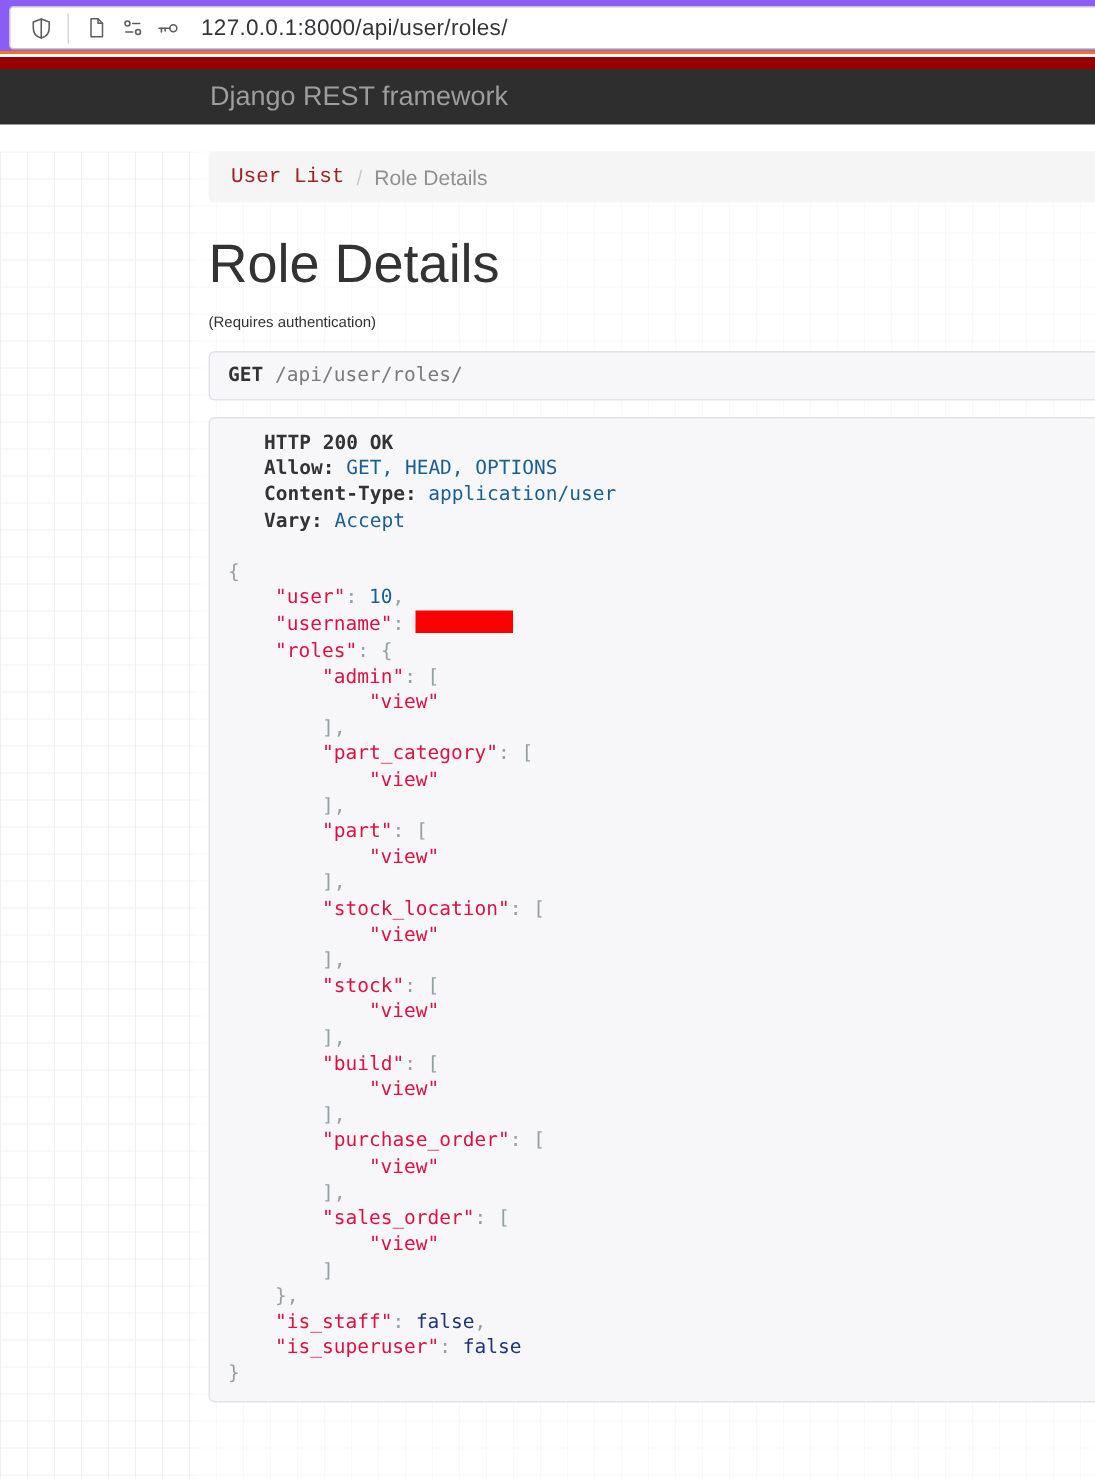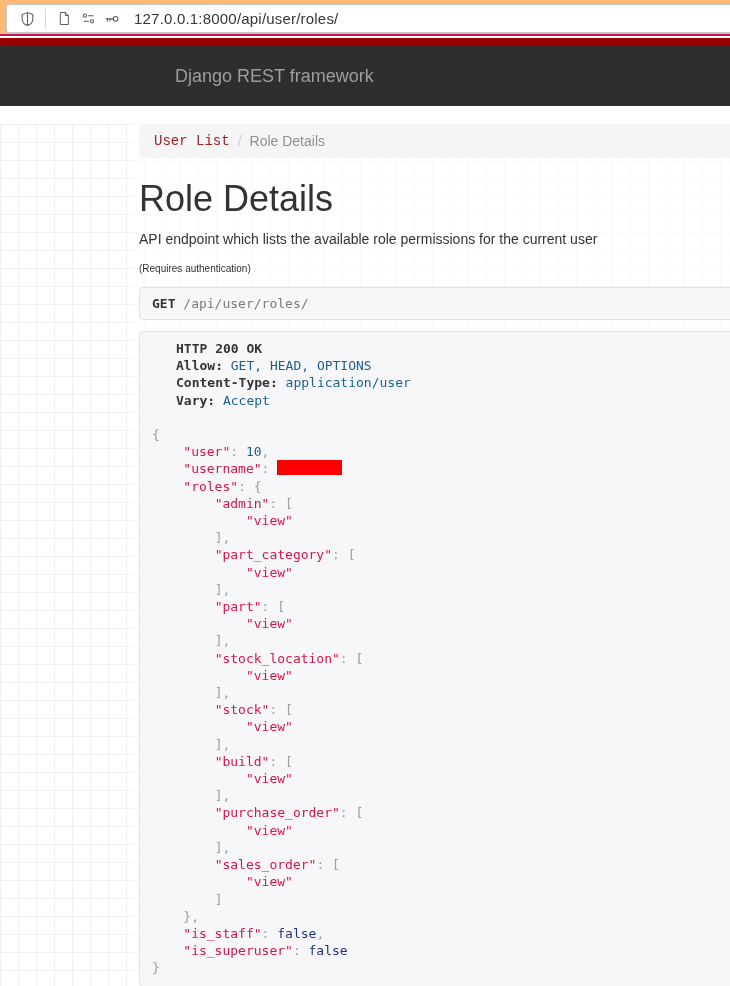--- a/index.html
+++ b/index.html
@@ -1,33 +1,33 @@
 <!DOCTYPE html>
 <html style="--accent-red: #990000; --navbar-bg: #2e2e2e; --breadcrumb-link: #a02222; --code-string: #dd1144; --code-literal: #195f91; --code-keyword: #1e347b; --code-punctuation: #93a1a1; --redaction: #fb0000;"><head>
 <meta charset="utf-8">
 <style>
   * { margin:0; padding:0; box-sizing:border-box; }
   html,body { width:730px; height:986px; overflow:hidden; background:#fff;
               font-family:"Liberation Sans", sans-serif; }
 
   
-  .urlbar { height:36px; background:#fdba74; border-bottom:2px solid #be185d; position:relative; }
+  .urlbar { height:36px; background:#8b5cf6; border-bottom:2px solid #f97316; position:relative; }
   .url-field { position:absolute; left:6px; right:-10px; top:4px; height:29px;
                border:1px solid #c6c6c6; border-radius:3px; background:#fff;
                display:flex; align-items:center; padding-left:8px; }
   .url-icon { display:inline-flex; align-items:center; justify-content:center;
               width:24px; height:24px; cursor:pointer; }
   .url-icon svg { stroke:#5d5d61; fill:none; stroke-width:1.5; stroke-linecap:round; stroke-linejoin:round; }
   .url-divider { width:1px; height:20px; background:#d8d8d8; margin:0 6px; }
   .url-text { margin-left:10px; font-size:15px; color:#35363a; letter-spacing:.2px; white-space:nowrap; }
 
   .white-gap { height:2px; background:#fff; }
   .red-stripe { height:8px; background:var(--accent-red,#990000); }
 
-  .navbar { height:60px; background:var(--navbar-bg,#2e2e2e); display:flex; align-items:center;padding-left:35px; }
+  .navbar { height:37px; background:var(--navbar-bg,#2e2e2e); display:flex; align-items:center; }
   .navbar .brand { margin-left:140px; color:#9d9d9d; font-size:18px; cursor:pointer; }
 
   
   .page-body { height:894px; background-color:#fff;
     background-image:
       linear-gradient(to right, #f1eeee 1px, transparent 1px),
       linear-gradient(to bottom, #f3f0f0 1px, transparent 1px);
     background-size:18px 18px; }
   .main { margin-left:129px; height:100%; padding:0 0 0 10px;
           background:rgba(255,255,255,0.55); }
@@ -108,21 +108,20 @@
 <div class="page-body">
   <div class="main">
 
     <div class="breadcrumb">
       <a>User List</a>
       <span class="sep">/</span>
       <span class="current">Role Details</span>
     </div>
 
     <h1 class="page-title">Role Details</h1>
-    <p class="desc">API endpoint which lists the available role permissions for the current user</p>
     <p class="auth">(Requires authentication)</p>
 
     <div class="codebox request-box">
       <span class="meth">GET</span>
       <span class="path"> <span>/api/user/roles/</span></span>
     </div>
 
     <div class="codebox response-box">
       <pre class="response" id="response-pre"><b class="hdr">HTTP 200 OK</b>
 <b class="hdr">Allow:</b> <span class="lit">GET, HEAD, OPTIONS</span>

